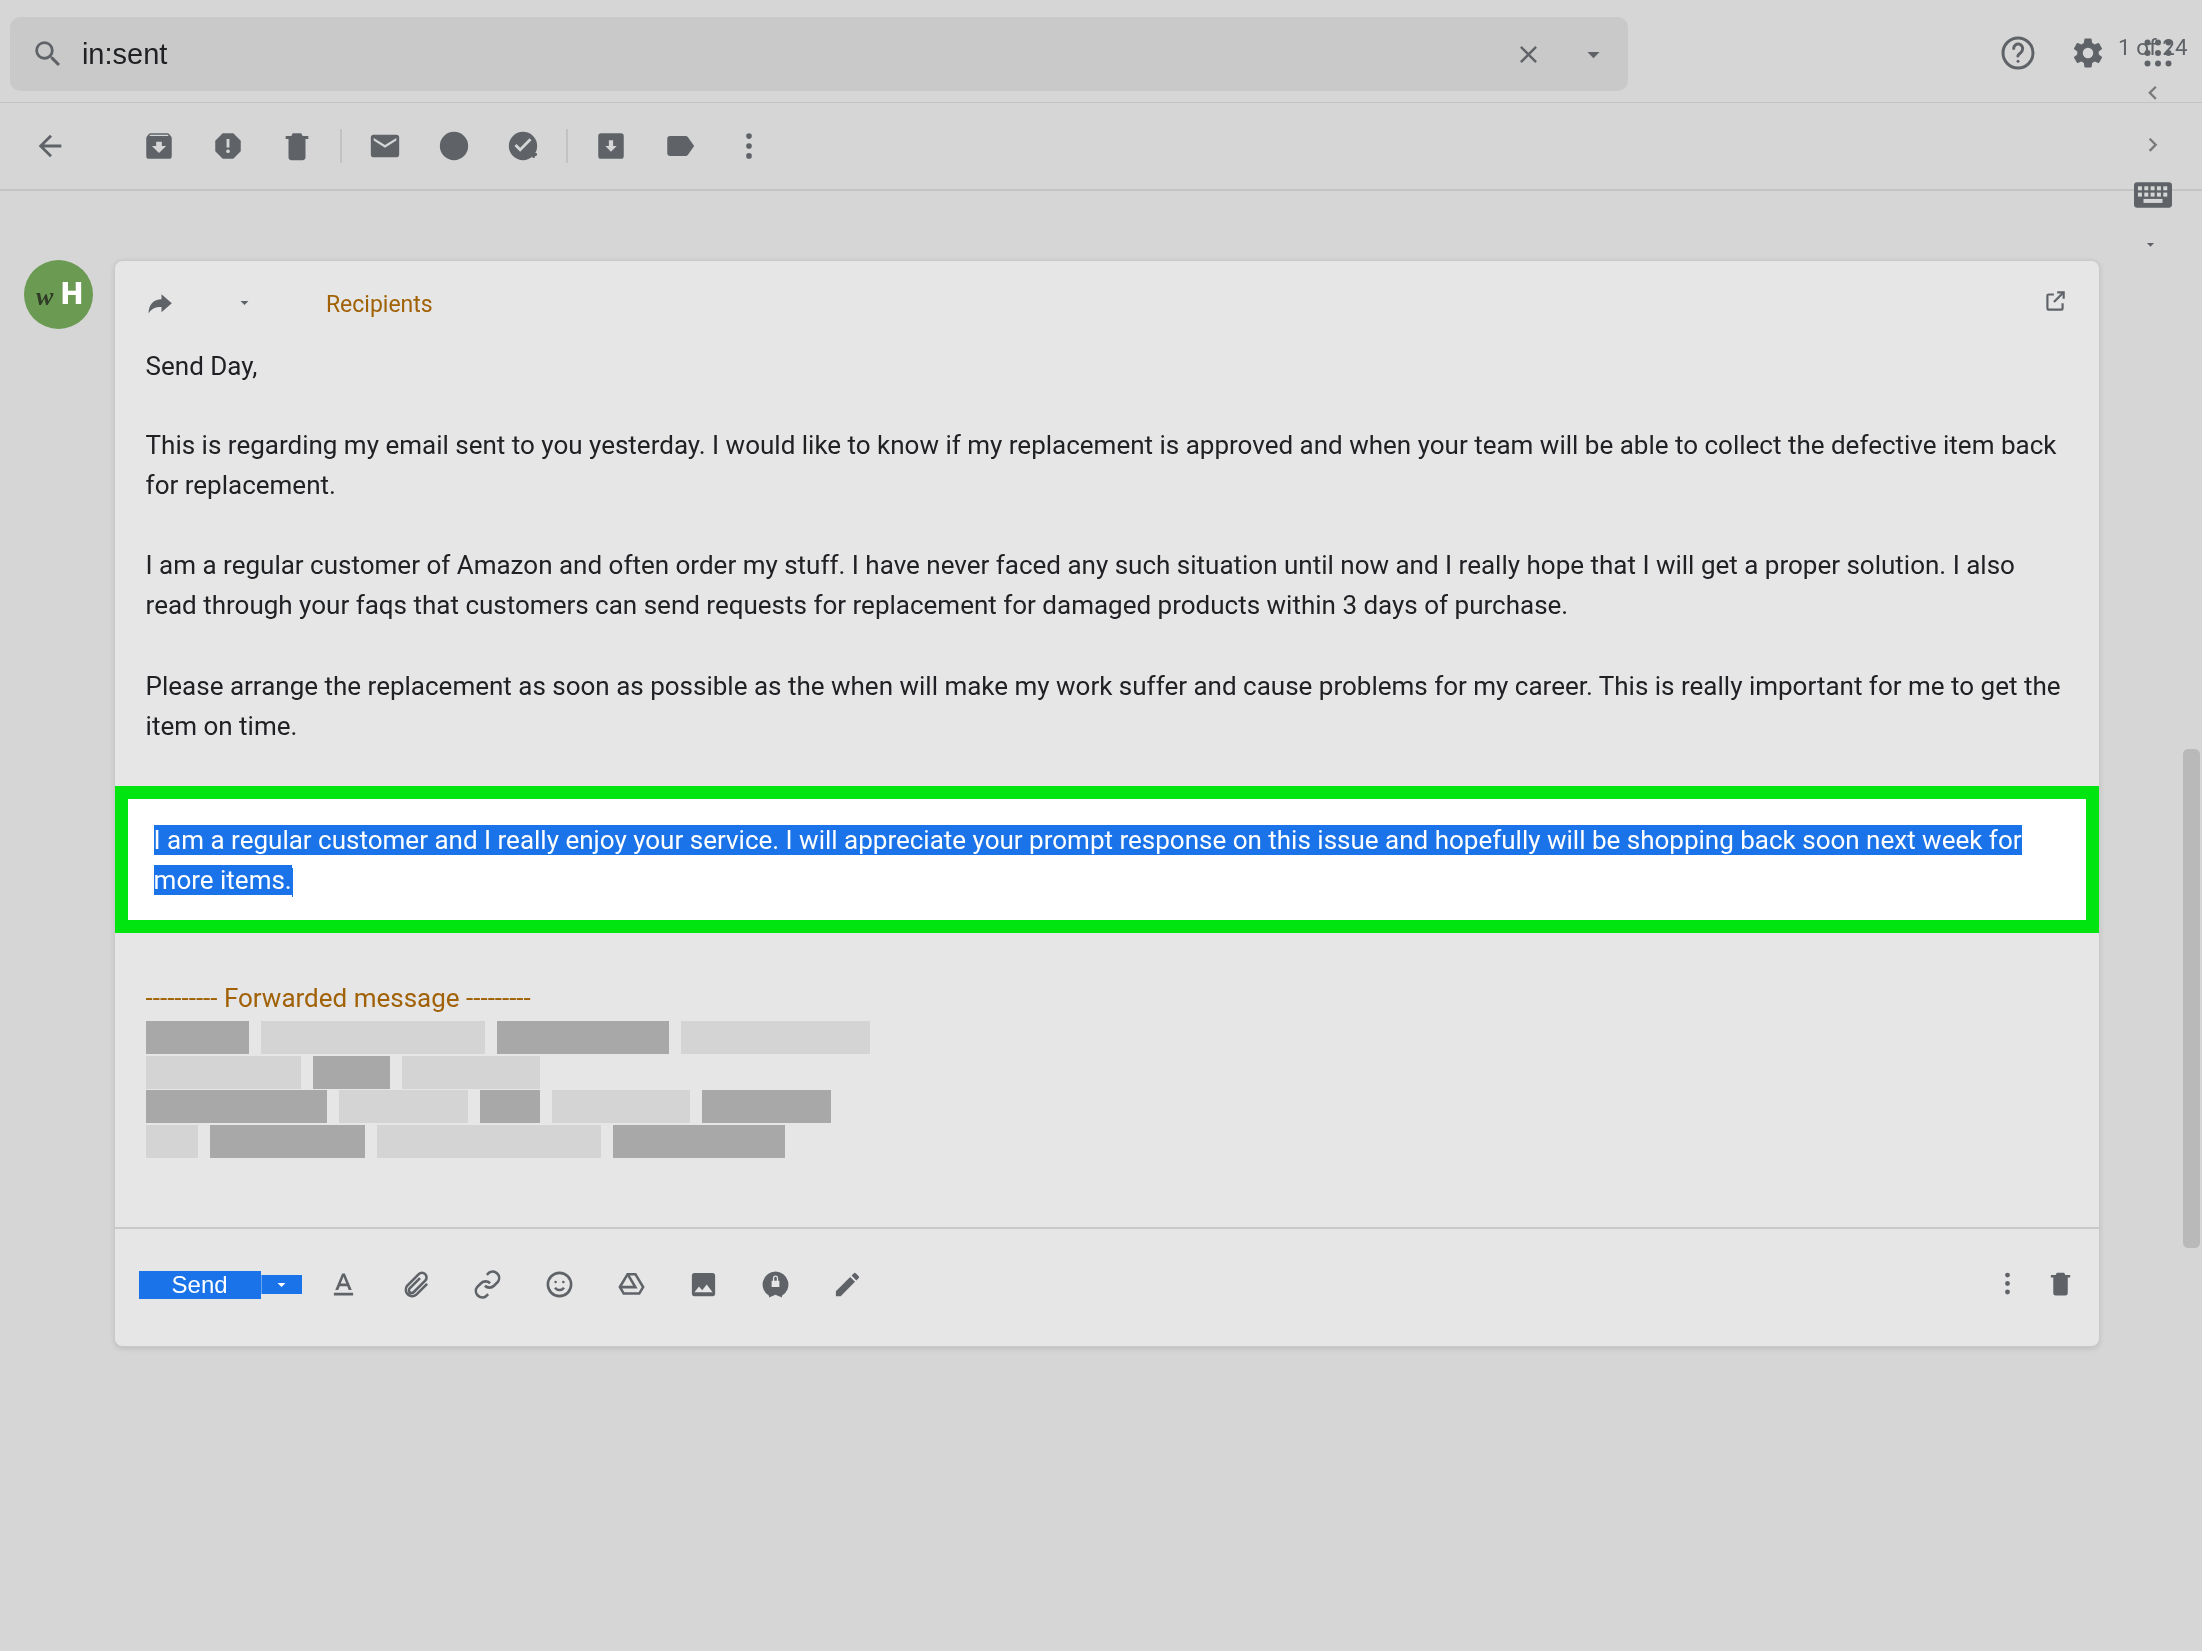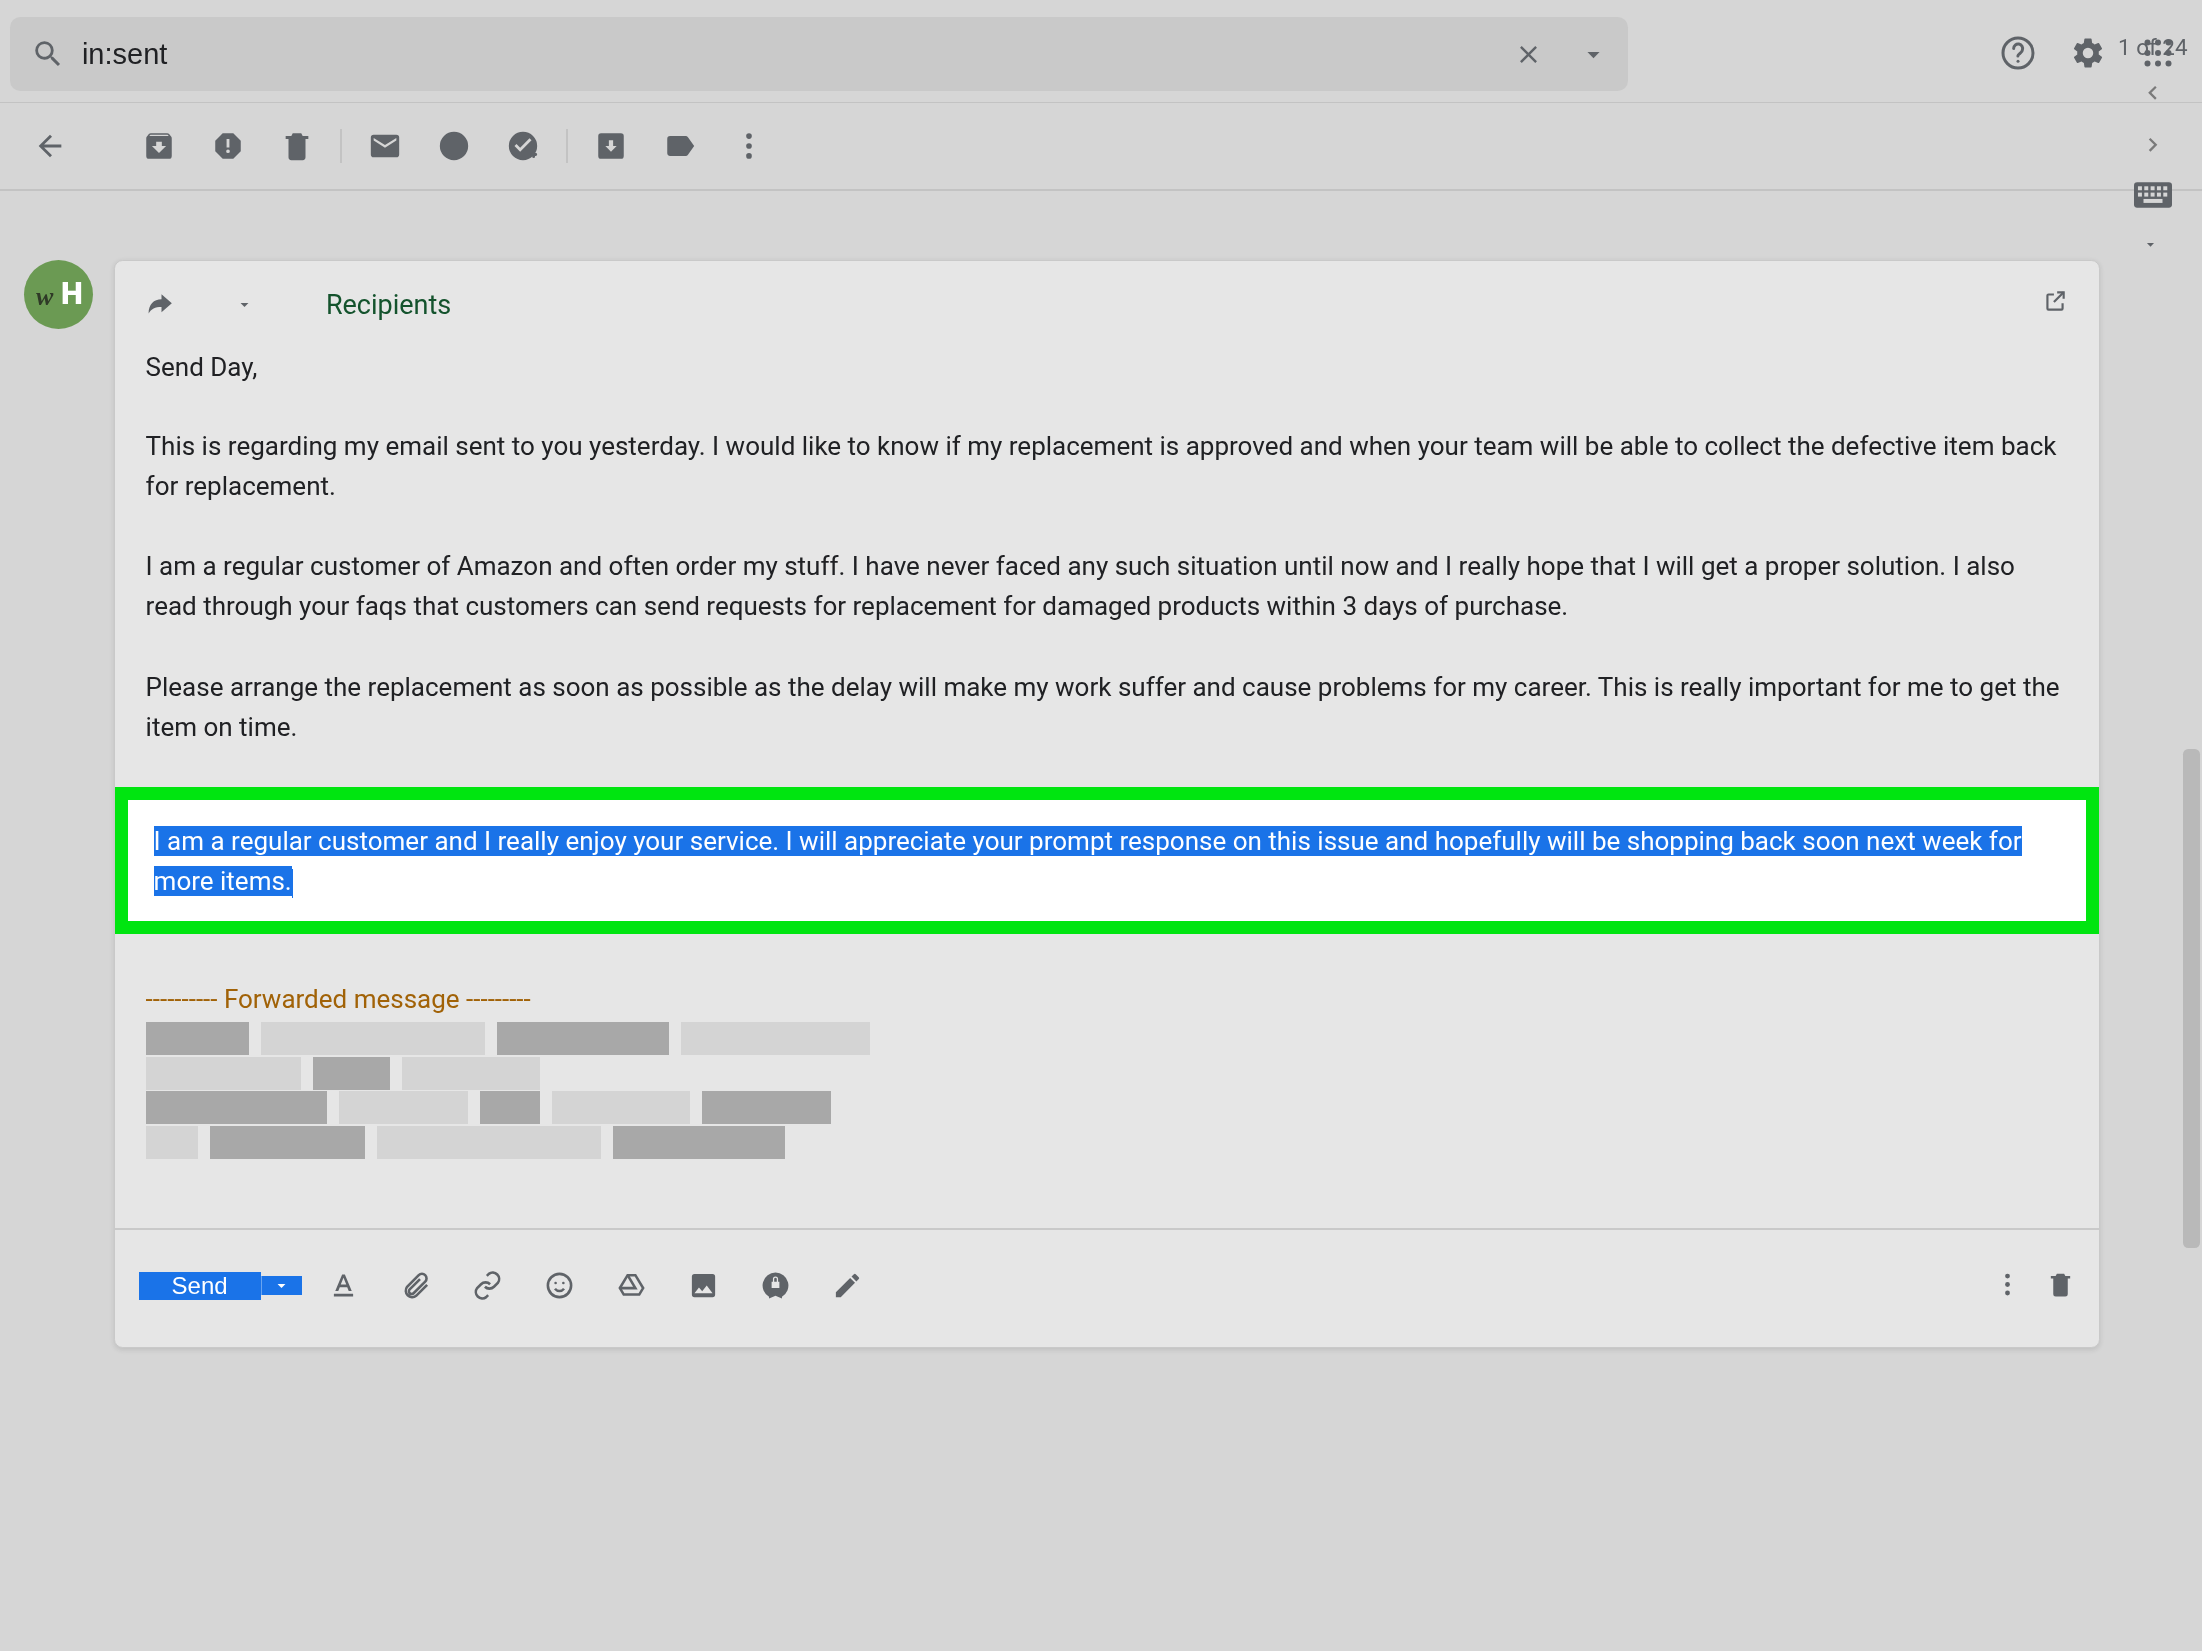--- a/index.html
+++ b/index.html
@@ -79,21 +79,21 @@
     width: 1986px;
     background: #e6e6e6;
     border: 1.7px solid #c9c9c9;
     border-radius: 8.6px;
     box-shadow: 0 1.7px 5.2px rgba(32,33,36,.12);
     overflow: hidden;
   }
 
   .recipients-row {
     display: flex; align-items: center; padding: 27.5px 31px 15.5px 31px;
-    color: #14532d; font-size: 27px; gap: 48px;
+    color: #a16207; font-size: 23px; gap: 48px;
   }
   .recipients-row .fwd-icon { width: 31px; height: 31px; color: #5f6368; margin-right: 10.3px; }
   .recipients-row .caret { margin-right: 24px; }
   .recipients-row .caret svg { width: 19px; height: 19px; color: #5f6368; }
   .recipients-row .popout { margin-left: auto; }
   .recipients-row .popout svg { width: 26px; height: 26px; color: #5f6368; }
 
   .body-area {
     padding: 10.3px 31px 0 31px;
     font-size: 26px;
@@ -305,21 +305,21 @@
             <path d="M14 4h6v6"></path>
             <path d="M20 4l-9 9"></path>
             <path d="M19 14v5a1 1 0 01-1 1H6a1 1 0 01-1-1V7a1 1 0 011-1h5"></path>
           </svg></span>
     </div>
 
     <div class="body-area">
       <p class="greeting">Send Day,</p>
       <p>This is regarding my email sent to you yesterday. I would like to know if my replacement is approved and when your team will be able to collect the defective item back for replacement.</p>
       <p>I am a regular customer of Amazon and often order my stuff. I have never faced any such situation until now and I really hope that I will get a proper solution. I also read through your faqs that customers can send requests for replacement for damaged products within 3 days of purchase.</p>
-      <p>Please arrange the replacement as soon as possible as the delay will make my work suffer and cause problems for my career. This is really important for me to get the item on time.</p>
+      <p>Please arrange the replacement as soon as possible as the when will make my work suffer and cause problems for my career. This is really important for me to get the item on time.</p>
 
       <div class="highlight-frame">
         <p><span class="selected">I am a regular customer and I really enjoy your service. I will appreciate your prompt response on this issue and hopefully will be shopping back soon next week for more items.</span><span class="selcursor"></span></p>
       </div>
     </div>
 
     <div class="fwd-block">
       <div class="dashline">---------- Forwarded message ---------</div>
 
       <div class="pix-row">

